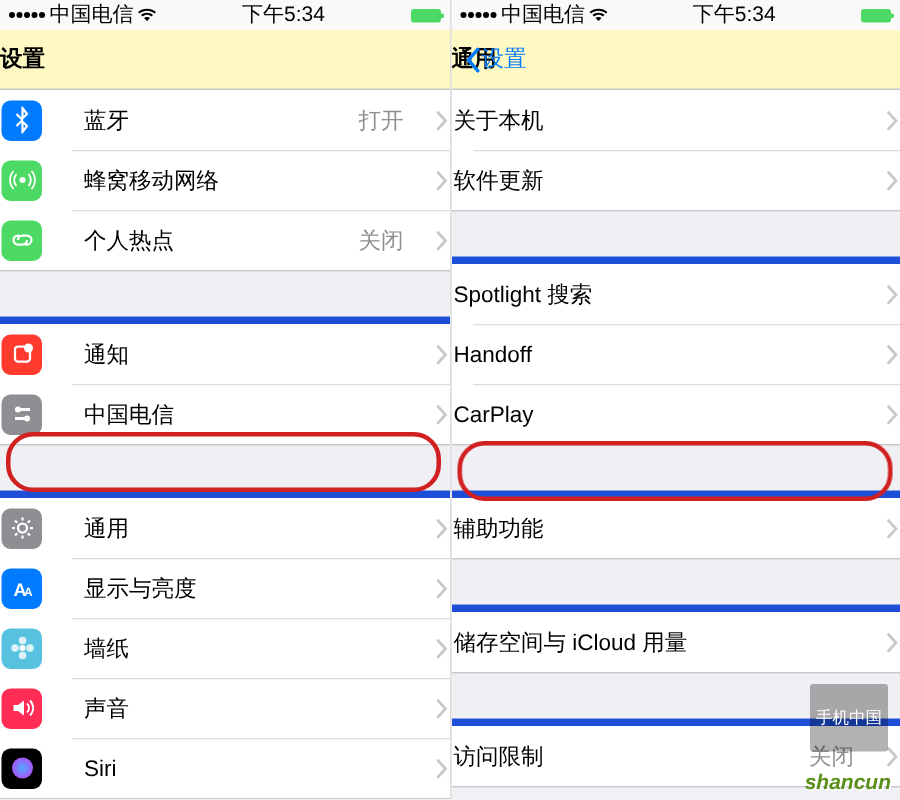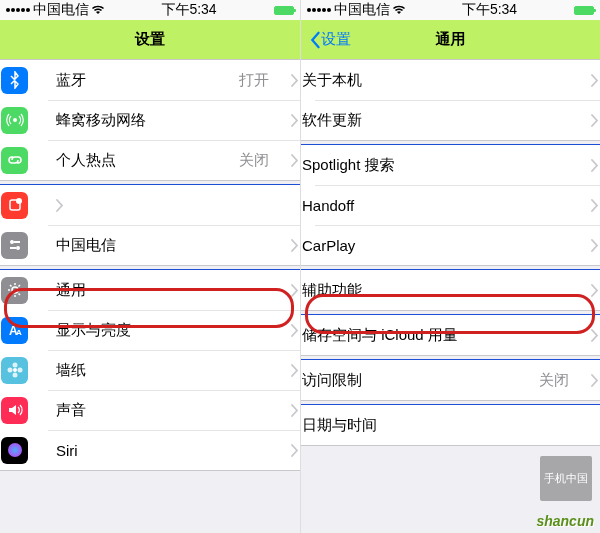--- a/index.html
+++ b/index.html
@@ -5,26 +5,26 @@
     * { margin: 0; padding: 0; box-sizing: border-box; }
     body { font-family: -apple-system, "Helvetica Neue", Arial, sans-serif; background: #fff; display: flex; width: 600px; height: 533px; overflow: hidden; }
     .phone { width: 300px; height: 533px; background: #efeff4; position: relative; overflow: hidden; }
     .phone + .phone { border-left: 1px solid #ddd; }
     .status-bar { height: 20px; background: #f9f9f9; display: flex; justify-content: space-between; align-items: center; padding: 0 6px; font-size: 14px; color: #000; }
     .status-left, .status-right { display: flex; align-items: center; gap: 3px; }
     .dots { display: flex; gap: 1px; }
     .dot { width: 4px; height: 4px; border-radius: 50%; background: #000; }
     .battery { width: 20px; height: 9px; border: 1px solid #4cd964; border-radius: 2px; position: relative; background: #4cd964; }
     .battery::after { content: ''; position: absolute; right: -3px; top: 2px; width: 2px; height: 3px; background: #4cd964; border-radius: 0 1px 1px 0; }
-    .nav-bar { height: 40px; background: #bef264; border-bottom: 1px solid #c8c7cc; display: flex; align-items: center; justify-content: center; position: relative; }
+    .nav-bar { height: 40px; background: #fef9c3; border-bottom: 1px solid #c8c7cc; display: flex; align-items: center; justify-content: flex-start; position: relative; }
     .nav-title { font-size: 15px; font-weight: 600; }
     .nav-back { position: absolute; left: 8px; color: #007aff; font-size: 15px; display: flex; align-items: center; cursor: pointer; }
     .nav-back svg { width: 12px; height: 18px; }
     .content { overflow-y: auto; height: calc(533px - 60px); }
-    .group { margin-top: 3px; background: #fff; border-top: 1px solid #1d4ed8; border-bottom: 1px solid #c8c7cc; }
+    .group { margin-top: 30px; background: #fff; border-top: 5px solid #1d4ed8; border-bottom: 1px solid #c8c7cc; }
     .group:first-child { margin-top: 0; border-top: none; }
     .row { height: 40px; display: flex; align-items: center; padding: 0 1px; position: relative; cursor: pointer; gap: 16px; }
     .row + .row::before { content: ''; position: absolute; left: 48px; right: 0; top: 0; height: 1px; background: #c8c7cc; transform: scaleY(0.5); }
     .row.no-icon + .row.no-icon::before { left: 14px; }
     .icon { width: 27px; height: 27px; border-radius: 6px; margin-right: 12px; display: flex; align-items: center; justify-content: center; flex-shrink: 0; }
     .icon svg { width: 18px; height: 18px; fill: #fff; }
     .label { font-size: 15px; flex: 1; color: #000; }
     .value { font-size: 15px; color: #8e8e93; margin-right: 6px; }
     .chevron { color: #c7c7cc; }
     .chevron svg { width: 8px; height: 13px; display: block; }
@@ -104,20 +104,21 @@
         </div>
       </div>
       <div class="group">
         <div class="row">
           <div class="icon" style="background:#ff3b30">
             <svg viewBox="0 0 18 18">
               <rect x="4" y="4" width="10" height="10" rx="2" fill="none" stroke="#fff" stroke-width="1.5"></rect>
               <circle cx="13" cy="5" r="3" fill="#fff"></circle>
             </svg>
           </div>
+          <span class="label">通知</span>
           <span class="chevron">
             <svg viewBox="0 0 8 13">
               <path d="M1 1l5 5.5L1 12" stroke="#c7c7cc" stroke-width="1.8" fill="none" stroke-linecap="round"></path>
             </svg>
           </span>
         </div>
         <div class="row">
           <div class="icon" style="background:#8e8e93">
             <svg viewBox="0 0 18 18">
               <circle cx="6" cy="6" r="2" fill="#fff"></circle>

